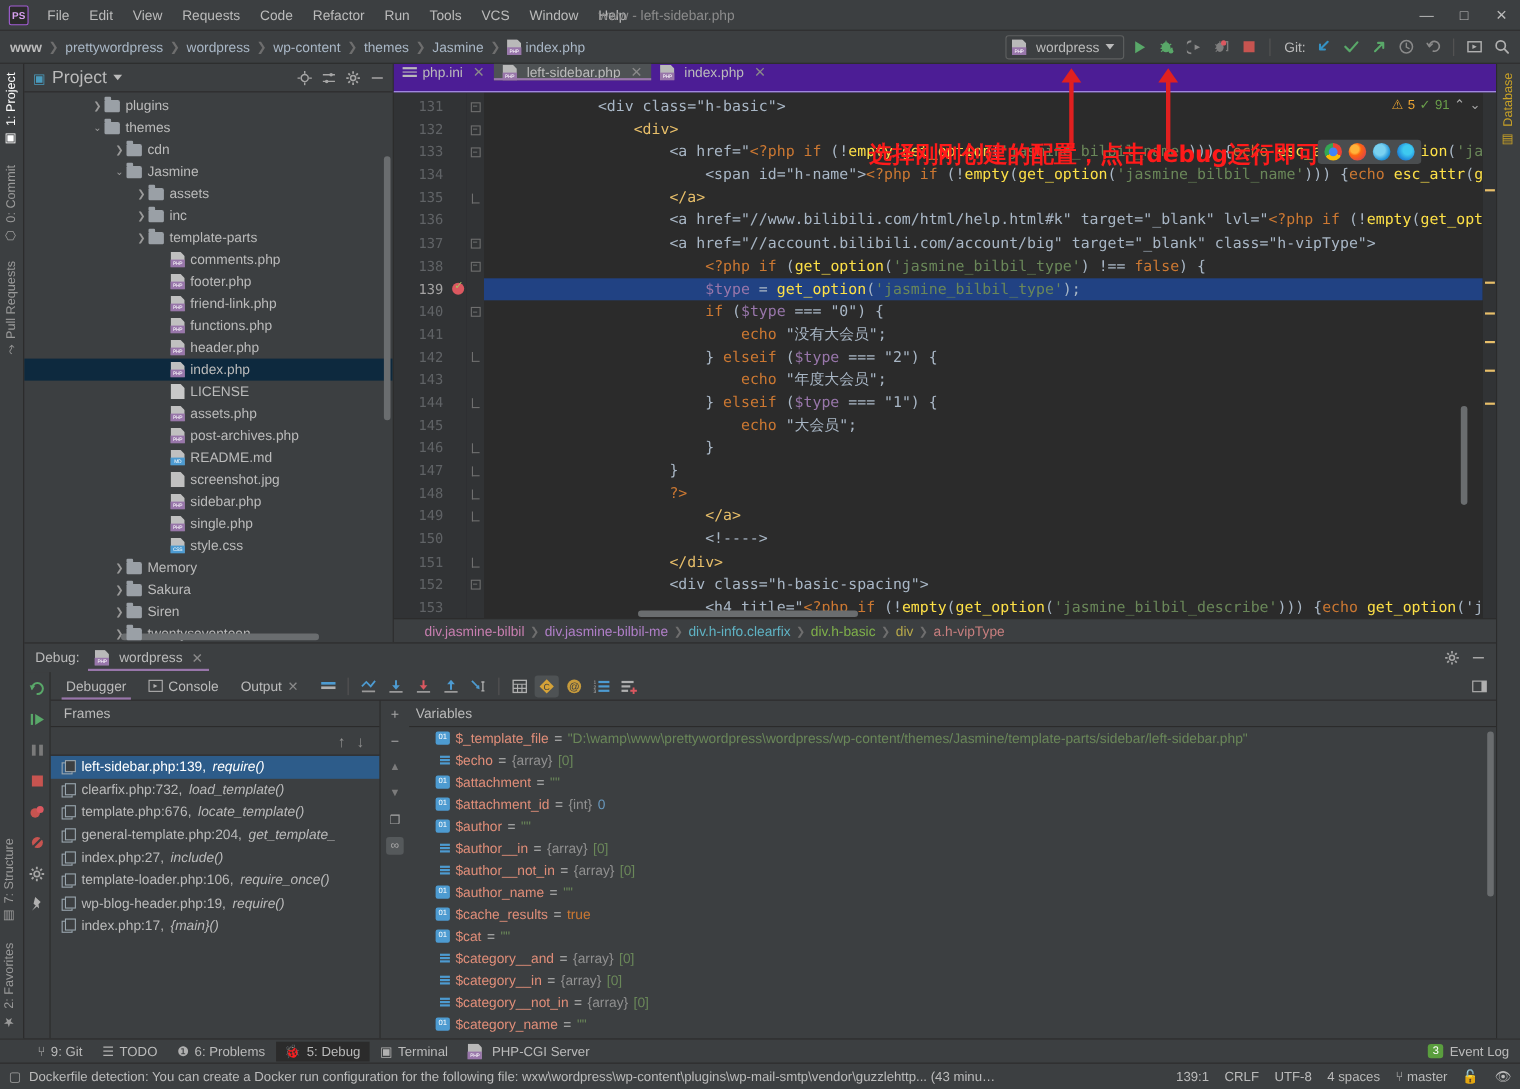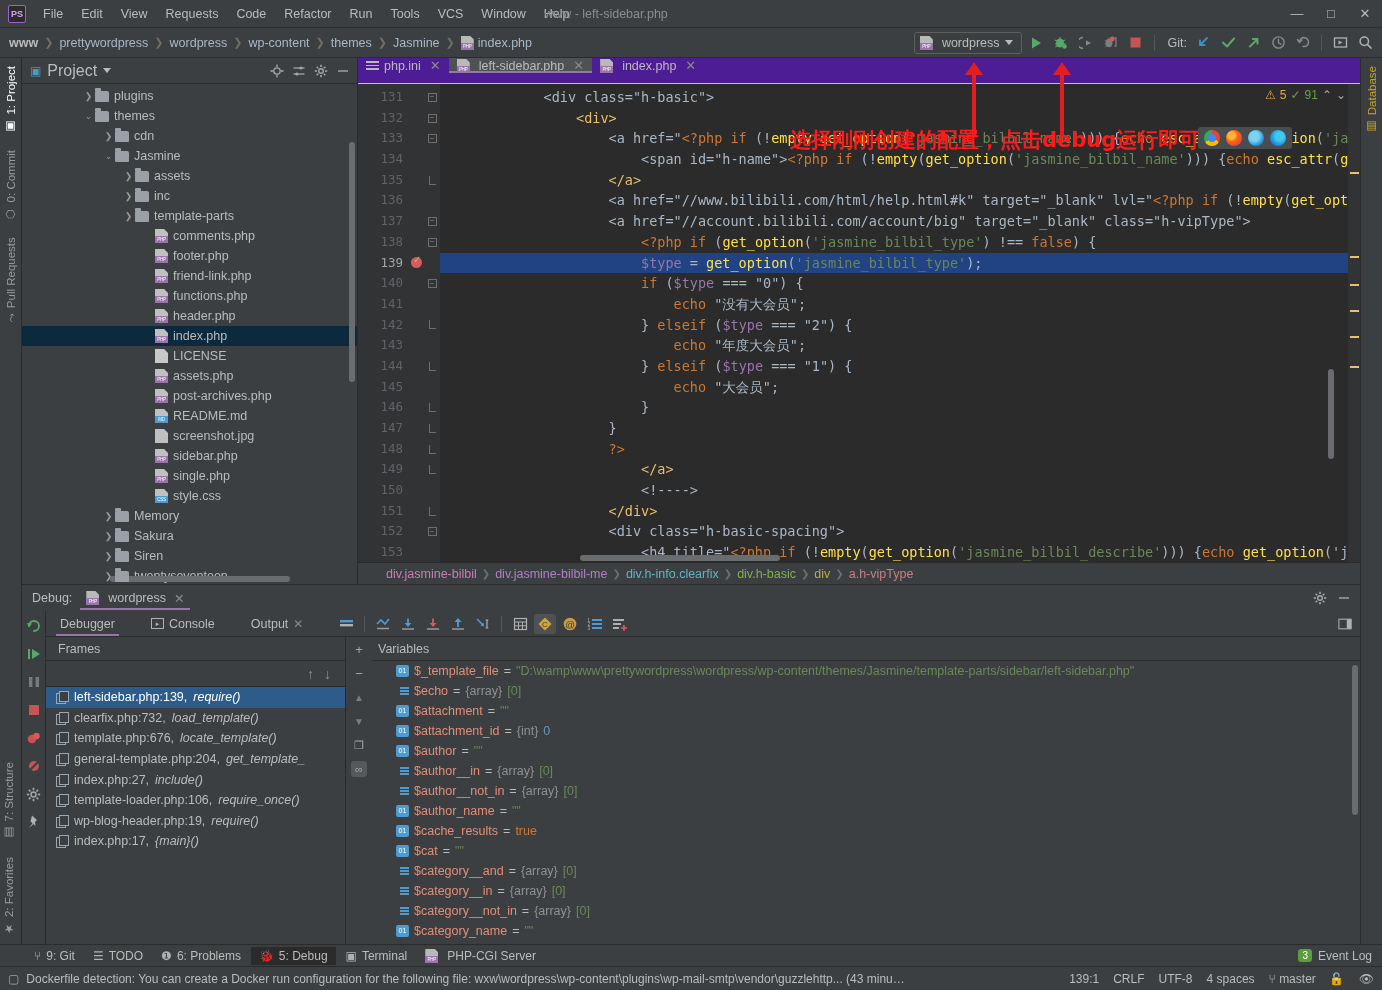--- a/index.html
+++ b/index.html
@@ -164,21 +164,21 @@
   .dbg-head{height:26px;flex:0 0 26px;display:flex;align-items:center;padding:0 6px 0 10px;gap:8px;font-size:12.5px;}
   .dbg-head .lbl{color:#bbbbbb;}
   .dbg-tabchip{display:flex;align-items:center;gap:5px;padding:3px 6px;position:relative;}
   .dbg-tabchip::after{content:'';position:absolute;left:0;right:0;bottom:-1px;height:2px;background:#9876aa;}
   .dbg-head .right{margin-left:auto;display:flex;gap:4px;align-items:center;}
 
   .dbg-body{flex:1 1 auto;display:flex;min-height:0;}
   .dbg-stripe{width:24px;flex:0 0 24px;background:#3c3f41;display:flex;flex-direction:column;align-items:center;padding-top:6px;gap:10px;border-right:1px solid #2b2b2b;}
   .dsi{width:18px;height:18px;display:flex;align-items:center;justify-content:center;}
   .dbg-main{flex:1 1 auto;display:flex;flex-direction:column;min-width:0;}
-  .dbg-tabs{height:26px;flex:0 0 26px;display:flex;align-items:center;gap:16px;border-bottom:1px solid #2b2b2b;padding-left:4px;}
+  .dbg-tabs{height:26px;flex:0 0 26px;display:flex;align-items:center;gap:0;border-bottom:1px solid #2b2b2b;padding-left:4px;}
   .dtab{padding:4px 10px;font-size:12.5px;color:#bbbbbb;position:relative;display:flex;align-items:center;gap:5px;}
   .dtab.active::after{content:'';position:absolute;left:6px;right:6px;bottom:-1px;height:2px;background:#9876aa;}
   .dtab .x{color:#8a8a8a;font-size:12px;}
   .dtb-icons{display:flex;align-items:center;gap:3px;margin-left:6px;}
   .dtbi{width:22px;height:20px;display:flex;align-items:center;justify-content:center;border-radius:3px;}
   .dtbi.on{background:#4e5254;}
   .dbg-split{flex:1 1 auto;display:flex;min-height:0;}
   .frames-col{width:300px;flex:0 0 300px;display:flex;flex-direction:column;border-right:1px solid #2b2b2b;}
   .col-head{height:24px;flex:0 0 24px;display:flex;align-items:center;padding-left:12px;font-size:12.5px;color:#bbbbbb;border-bottom:1px solid #2b2b2b;}
   .frames-toolbar{height:26px;flex:0 0 26px;display:flex;align-items:center;justify-content:flex-end;gap:10px;padding-right:14px;border-bottom:1px solid #2b2b2b;}

